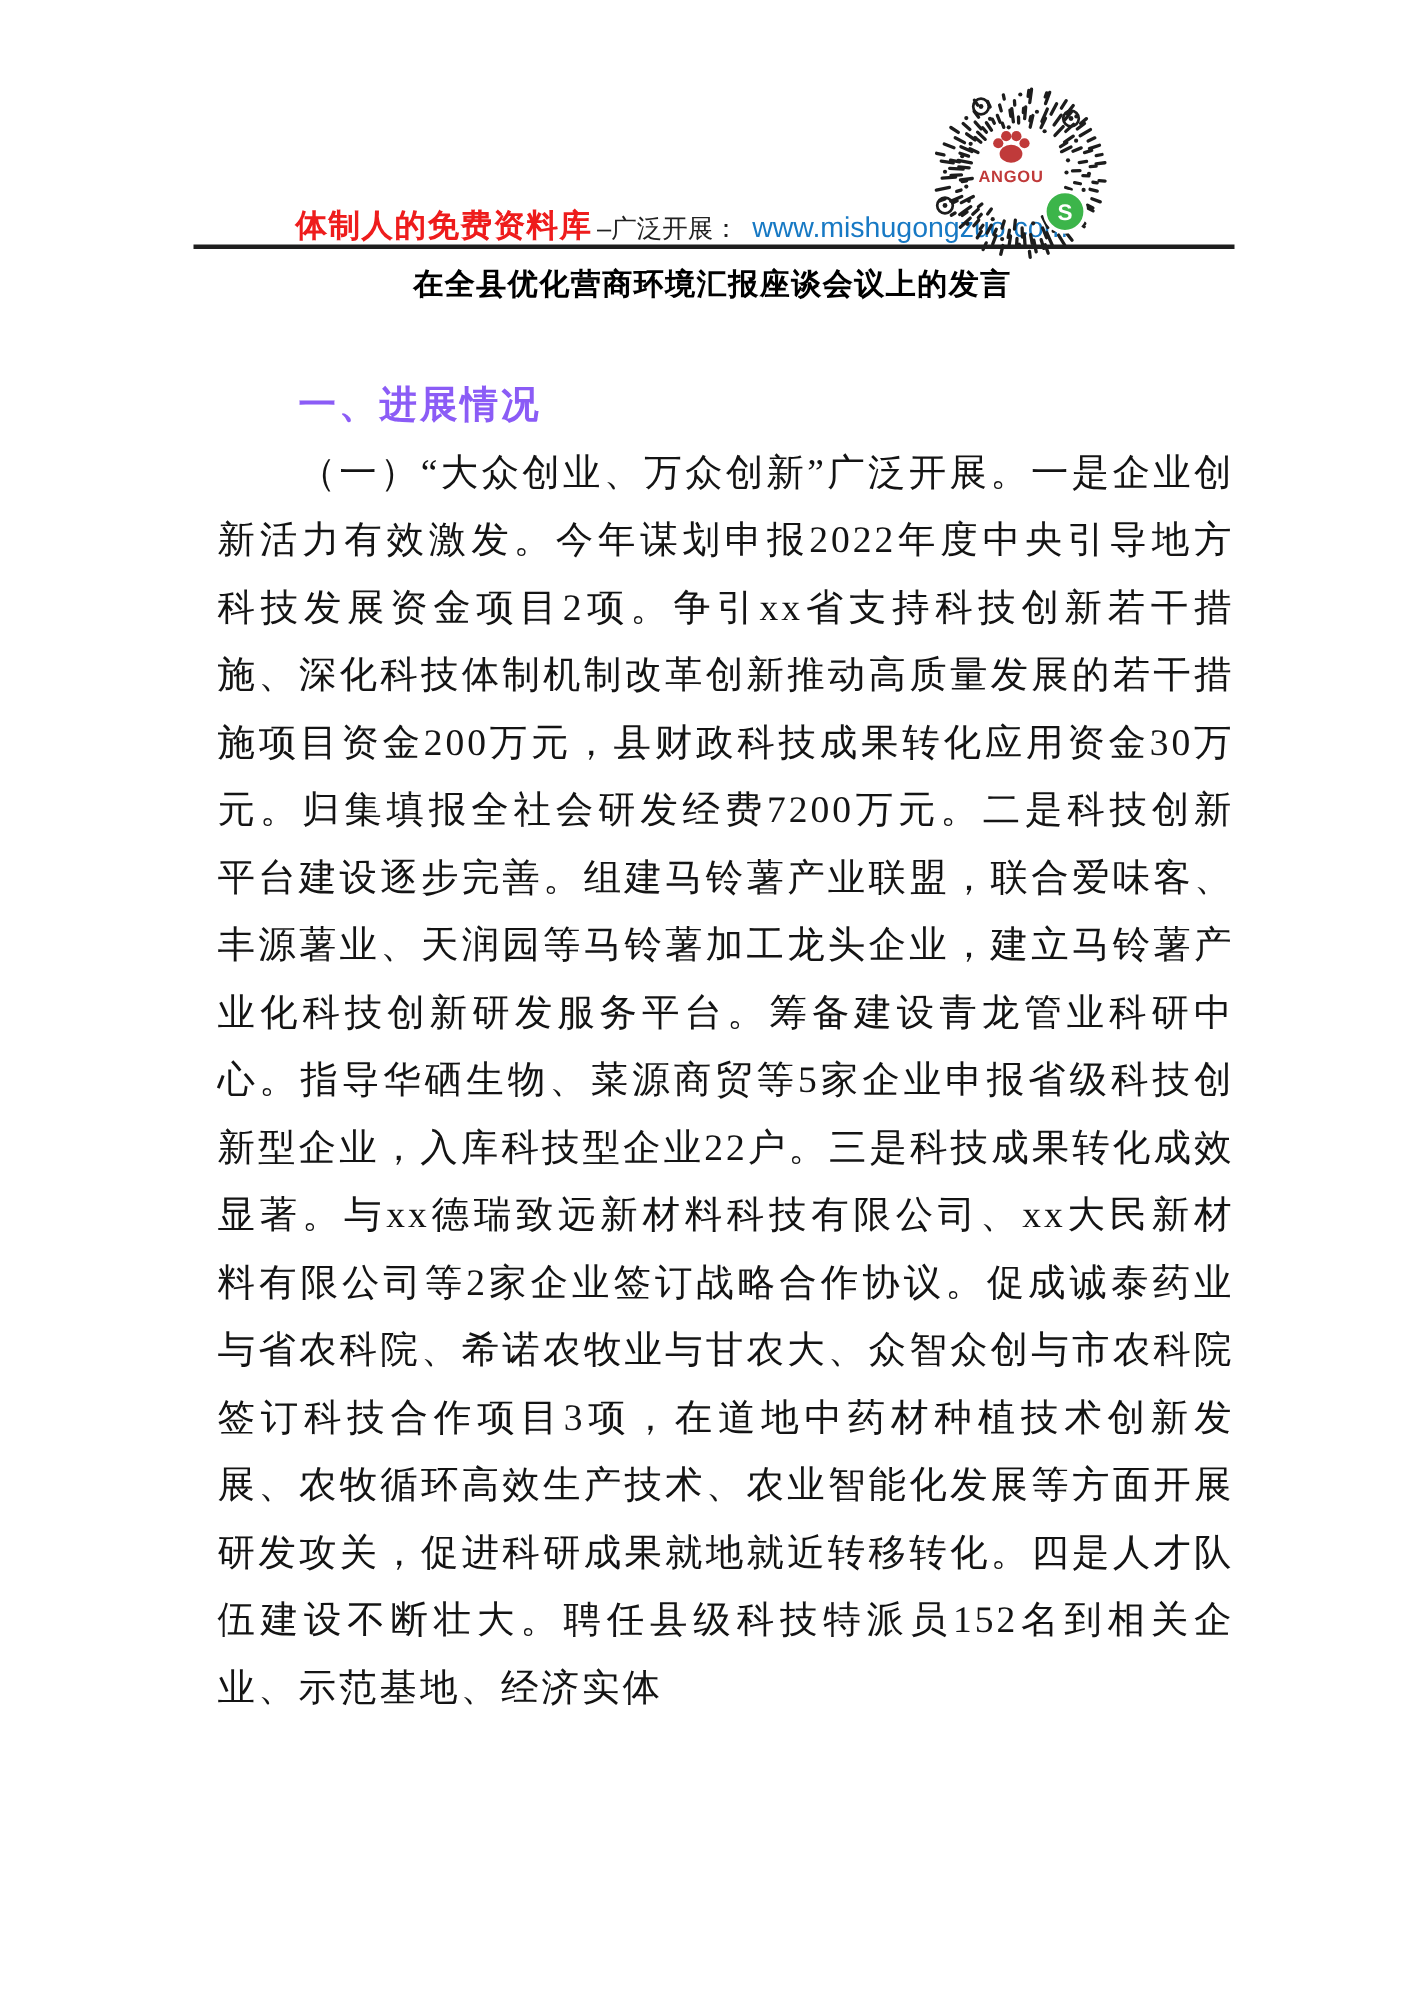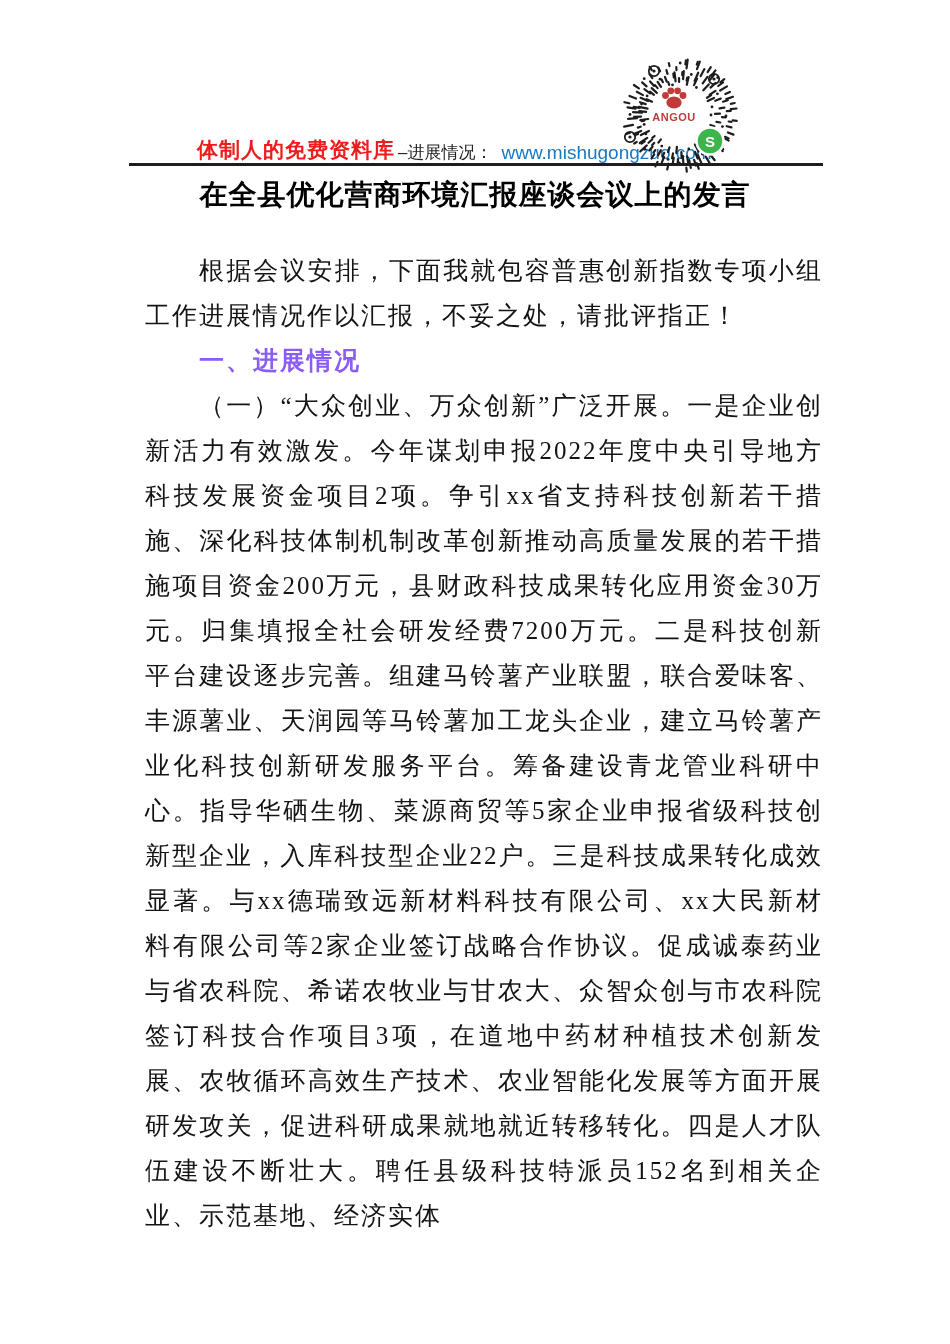--- a/index.html
+++ b/index.html
@@ -11,21 +11,21 @@
     position:absolute;left:197px;top:136px;white-space:nowrap;
     display:flex;align-items:flex-end;
   }
   .brand{font-family:"Liberation Sans",sans-serif;font-weight:bold;font-size:21px;letter-spacing:1px;}
   .hint{font-family:"Liberation Sans",sans-serif;font-size:17px;color:#222222;margin-left:3px;}
   .url{font-family:"Liberation Sans",sans-serif;font-size:19px;margin-left:9px;text-decoration:none;cursor:pointer;}
   .rule{position:absolute;left:129px;top:163px;width:694px;height:3px;background:#1e1e1e;}
   .qr-wrap{position:absolute;left:614px;top:53px;width:130px;height:124px;}
   .doc-title{
     position:absolute;left:0;top:176px;width:950px;margin:0;text-align:center;
-    font-size:28px;font-weight:bold;letter-spacing:1px;color:#000000;
+    font-size:20px;font-weight:bold;letter-spacing:1px;color:#000000;
     font-family:"Liberation Serif", serif;
   }
   .doc-body{
     position:absolute;left:145px;top:248px;width:678px;
     font-size:25px;line-height:45px;letter-spacing:2px;
     text-align:justify;color:#141414;
   }
   .para{margin:0;text-indent:54px;}
   .section-heading{
     margin:0;text-indent:54px;font-family:"Liberation Sans",sans-serif;
@@ -34,21 +34,21 @@
   .angou-label{font-family:"Liberation Sans",sans-serif;font-weight:bold;letter-spacing:0.5px;}
   .wx-s{font-family:"Liberation Sans",sans-serif;font-weight:bold;}
 </style>
 </head>
 <body>
 
 <div class="page">
 
   <div class="header-line">
     <span class="brand" style="color: rgb(238, 28, 28);">体制人的免费资料库</span>
-    <span class="hint" style="color: rgb(34, 34, 34);">–进展情况：</span>
+    <span class="hint" style="color: rgb(34, 34, 34);">–广泛开展：</span>
     <a class="url" style="color: rgb(23, 121, 196);">www.mishugongzuo.com</a>
   </div>
 
   <div class="qr-wrap">
     <svg id="qr-canvas" width="130" height="124" viewBox="0 0 130 124">
       <g id="qr-ticks">
           <circle cx="97.0" cy="62.0" r="1.4" fill="#1d1d1d"></circle>
           <line x1="32.8" y1="92.4" x2="26.2" y2="98.5" stroke="#1d1d1d" stroke-width="2.2" stroke-linecap="round"></line>
           <line x1="69.1" y1="26.1" x2="69.8" y2="18.2" stroke="#1d1d1d" stroke-width="2.2" stroke-linecap="round"></line>
           <line x1="96.4" y1="101.7" x2="100.7" y2="107.2" stroke="#1d1d1d" stroke-width="2.2" stroke-linecap="round"></line>
@@ -220,18 +220,17 @@
         <text id="wx-glyph" class="wx-s" x="96" y="93.5" font-size="15" text-anchor="middle" fill="#ffffff">S</text>
       </g>
     </svg>
   </div>
 
   <div class="rule" style="background: rgb(30, 30, 30);"></div>
 
   <h1 class="doc-title">在全县优化营商环境汇报座谈会议上的发言</h1>
 
   <div class="doc-body">
-    <p class="para">根据会议安排，下面我就包容普惠创新指数专项小组工作进展情况作以汇报，不妥之处，请批评指正！</p>
     <h2 class="section-heading">一、进展情况</h2>
     <p class="para">（一）“大众创业、万众创新”广泛开展。一是企业创新活力有效激发。今年谋划申报2022年度中央引导地方科技发展资金项目2项。争引xx省支持科技创新若干措施、深化科技体制机制改革创新推动高质量发展的若干措施项目资金200万元，县财政科技成果转化应用资金30万元。归集填报全社会研发经费7200万元。二是科技创新平台建设逐步完善。组建马铃薯产业联盟，联合爱味客、丰源薯业、天润园等马铃薯加工龙头企业，建立马铃薯产业化科技创新研发服务平台。筹备建设青龙管业科研中心。指导华硒生物、菜源商贸等5家企业申报省级科技创新型企业，入库科技型企业22户。三是科技成果转化成效显著。与xx德瑞致远新材料科技有限公司、xx大民新材料有限公司等2家企业签订战略合作协议。促成诚泰药业与省农科院、希诺农牧业与甘农大、众智众创与市农科院签订科技合作项目3项，在道地中药材种植技术创新发展、农牧循环高效生产技术、农业智能化发展等方面开展研发攻关，促进科研成果就地就近转移转化。四是人才队伍建设不断壮大。聘任县级科技特派员152名到相关企业、示范基地、经济实体</p>
   </div>
 
 </div>
 
 </body></html>

